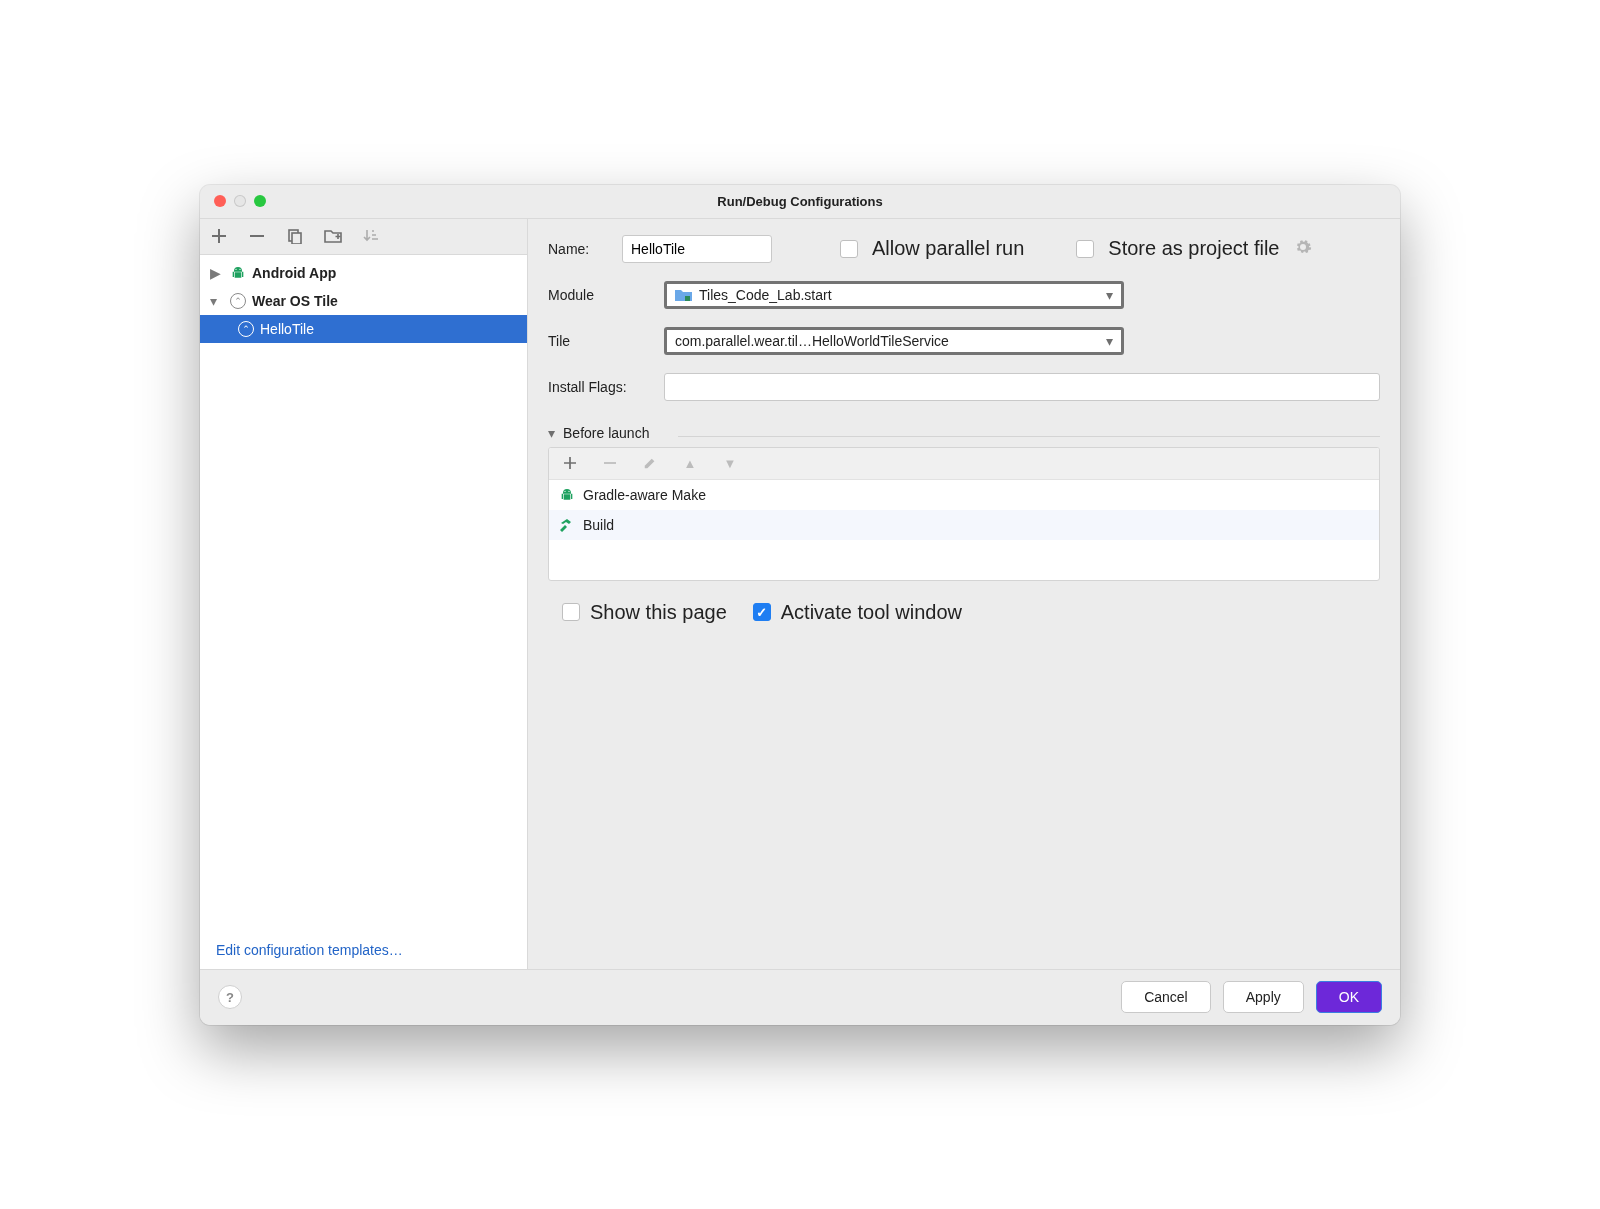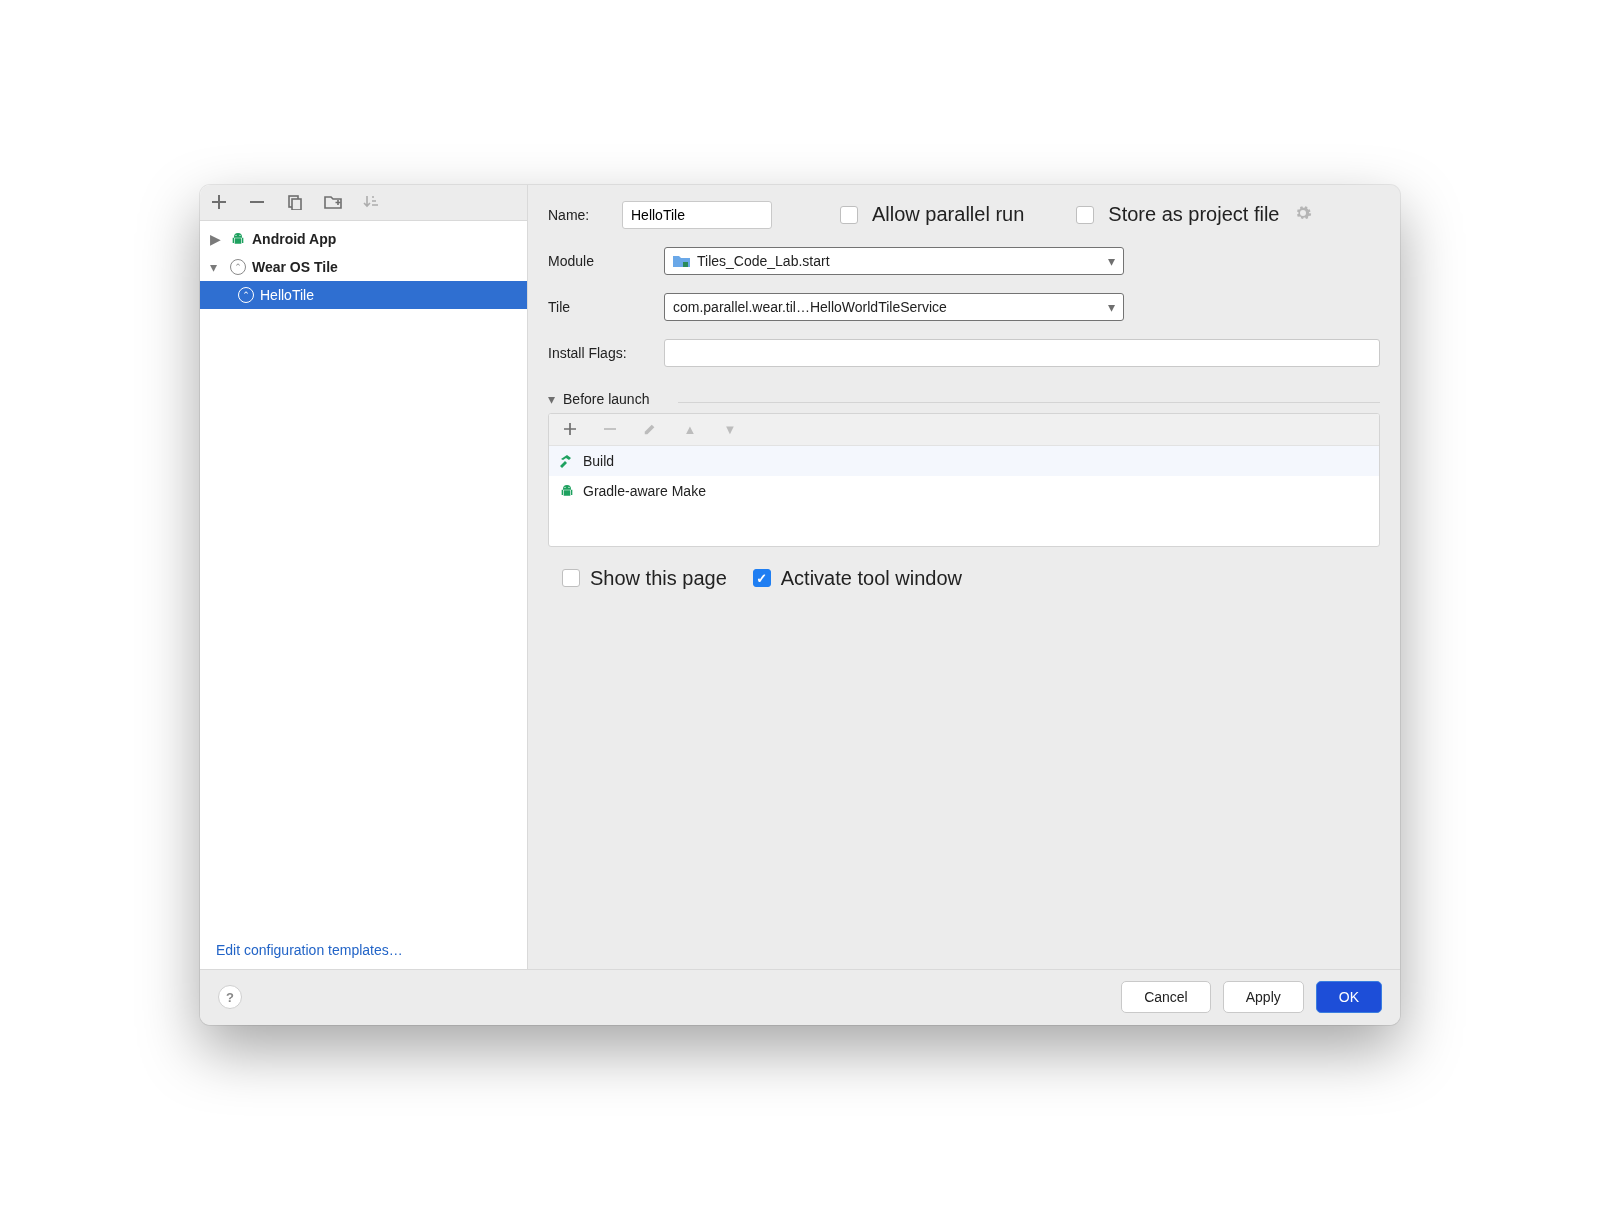--- a/index.html
+++ b/index.html
@@ -82,21 +82,21 @@
     flex-direction:column;
     gap:18px;
     overflow:auto;
   }
   .row{display:flex; align-items:center; gap:14px;}
   .lblcol{ width:102px; font-size:14px;}
   input[type=text].fld{
     height:28px; border:1px solid #c9c9c9; border-radius:3px; padding:0 8px; font-size:14px; background:#fff;
   }
   .select {
-    height:28px; background:#fff; border:1px solid #737373; border-radius:3px;
+    height:28px; background:#fff; border:3px solid #737373; border-radius:3px;
     display:flex; align-items:center; padding:0 8px; gap:8px; flex:1; font-size:14px;
     position:relative;
   }
   .select .selval{flex:1; white-space:nowrap; overflow:hidden; text-overflow:ellipsis;}
   .select .caret{color:#6f6f6f;}
   .chk { width:18px;height:18px;border:1px solid #bfbfbf;border-radius:3px;background:#fff;display:flex;align-items:center;justify-content:center;}
   .chk.on{background:#1f7ef2;border-color:#1f7ef2;}
   .chk.on::after{content:"✓"; color:#fff; font-size:13px; font-weight:700;}
   .cklabel{font-size:20px;}
   .section{
@@ -120,34 +120,42 @@
     border-top:1px solid #d9d9d9;
     display:flex;
     align-items:center;
     padding:0 18px;
     gap:12px;
     background:#ececec;
   }
   .help{width:24px;height:24px;border-radius:50%;background:#fff;border:1px solid #cfcfcf;display:flex;align-items:center;justify-content:center;color:#888;font-weight:700;}
   .footer .sp{flex:1;}
   .btn{height:32px;padding:0 22px;border-radius:5px;font-size:14px;border:1px solid #c9c9c9;background:#fff;display:flex;align-items:center;justify-content:center;cursor:pointer;}
-  .btn.primary{background:#1d4ed8;border-color:#3a7ee0;color:#fff;}
+  .btn.primary{background:#6d28d9;border-color:#3a7ee0;color:#fff;}
   .folderico{width:16px;height:14px; position:relative;}
   .folderico svg{display:block;}
   .androidico{width:16px;height:16px;}
   .wearico{width:16px;height:16px;border:1.5px solid #8a8a8a;border-radius:50%;display:flex;align-items:center;justify-content:center;}
   .node.sel .wearico{border-color:#fff;}
   .gearico{color:#b5b5b5;}
   .hammerico{width:16px;height:16px;}
 </style>
 </head>
 <body>
 
 <div class="window">
 
+  <div class="titlebar">
+    <div class="traffic">
+      <div class="tl red"></div>
+      <div class="tl yel"></div>
+      <div class="tl grn"></div>
+    </div>
+    <span>Run/Debug Configurations</span>
+  </div>
 
   <div class="body">
 
     <div class="left">
       <div class="lefttool">
         <span class="ico">
             <svg width="14" height="14" viewBox="0 0 14 14">
               <path d="M6 0h2v6h6v2H8v6H6V8H0V6h6z" fill="#6f6f6f"></path>
             </svg>
           </span>
@@ -266,37 +274,37 @@
               </span>
             <span class="ico" style="opacity:.4">
                 <svg width="14" height="14" viewBox="0 0 16 16">
                   <path d="M2 11l8-8 3 3-8 8H2v-3z" fill="#6f6f6f"></path>
                 </svg>
               </span>
             <span class="ico" style="opacity:.4">▲</span>
             <span class="ico" style="opacity:.4">▼</span>
           </div>
           <div class="blbody">
-            <div class="blitem alt">
-              <span class="hammerico">
-                <svg width="16" height="16" viewBox="0 0 16 16">
-                    <path d="M2 6l6-4 4 3-2 2-3-2-3 2-2-1zm4 2l2 2-5 5-2-2 5-5z" fill="#1ea15f"></path>
-                  </svg>
-              </span>
-              <span>Build</span>
-            </div>
             <div class="blitem">
               <span class="androidico">
                 <svg viewBox="0 0 24 24" width="16" height="16">
                     <path fill="#1ea15f" d="M6 9a6 6 0 0112 0v1H6V9zm-2 1h2v8H4v-8zm14 0h2v8h-2v-8zM7 11h10v8H7v-8z"></path>
                     <circle cx="9" cy="6.5" r="1" fill="#fff"></circle>
                     <circle cx="15" cy="6.5" r="1" fill="#fff"></circle>
                   </svg>
               </span>
               <span>Gradle-aware Make</span>
+            </div>
+            <div class="blitem alt">
+              <span class="hammerico">
+                <svg width="16" height="16" viewBox="0 0 16 16">
+                    <path d="M2 6l6-4 4 3-2 2-3-2-3 2-2-1zm4 2l2 2-5 5-2-2 5-5z" fill="#1ea15f"></path>
+                  </svg>
+              </span>
+              <span>Build</span>
             </div>
           </div>
         </div>
         <div class="row" style="margin-top:20px; padding-left:14px; gap:10px;">
           <span class="chk"></span>
           <span class="cklabel">Show this page</span>
           <span style="width:6px"></span>
           <span class="chk on"></span>
           <span class="cklabel">Activate tool window</span>
         </div>

